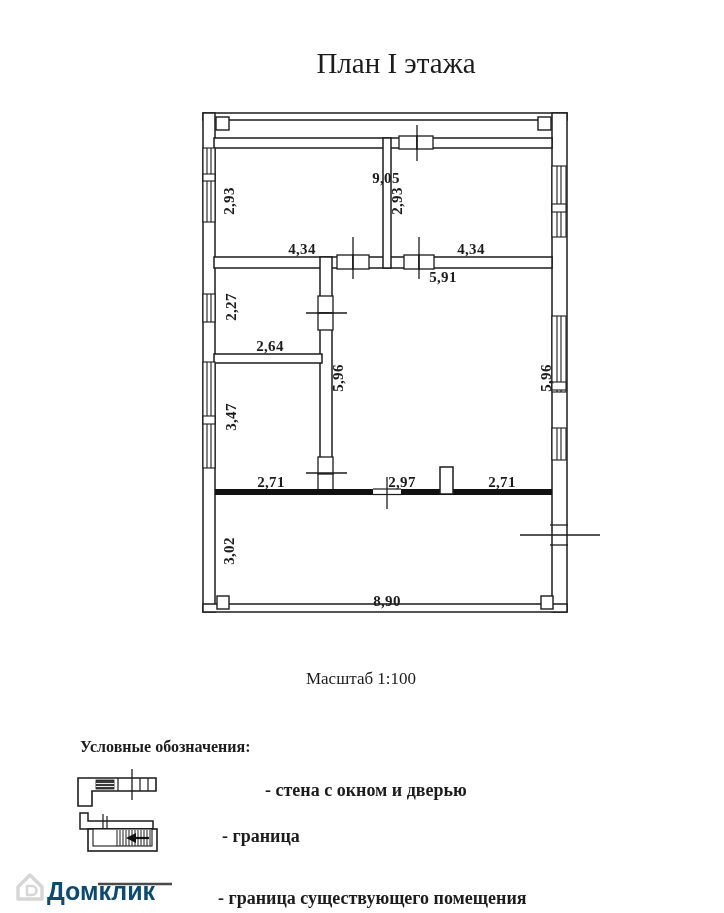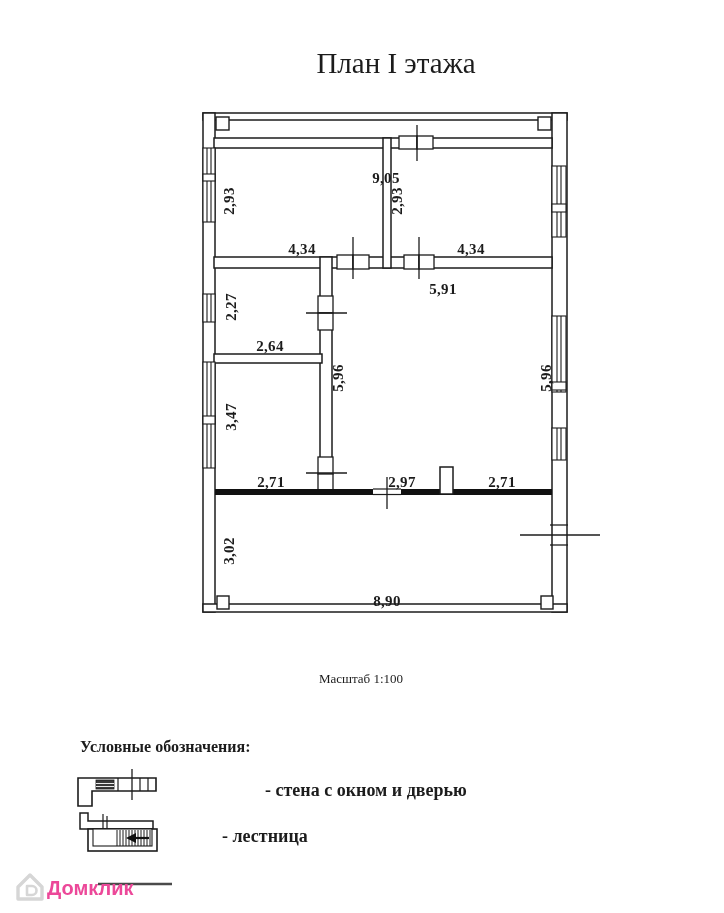--- a/index.html
+++ b/index.html
@@ -1,26 +1,26 @@
 <!DOCTYPE html>
 <html><head>
 <meta charset="utf-8">
 <style>
   html,body{margin:0;padding:0;background:#ffffff;}
   #page{position:relative;width:724px;height:910px;background:#ffffff;overflow:hidden;
         font-family:"Liberation Serif", serif;color:#1c1c1c;}
   #plan-svg{position:absolute;left:0;top:0;}
   .txt{position:absolute;white-space:nowrap;}
   .title{font-size:29px;transform:translate(-50%,-50%);}
-  .scale{font-size:13px;transform:translate(-50%,-50%);}
+  .scale{font-size:17px;transform:translate(-50%,-50%);}
   .dim{font-size:15px;font-weight:bold;transform:translate(-50%,-50%);letter-spacing:.3px;}
   .dim-v{font-size:15px;font-weight:bold;transform:translate(-50%,-50%) rotate(-90deg);letter-spacing:.3px;}
   .legend-heading{font-size:16px;font-weight:bold;}
   .legend-label{font-size:18px;font-weight:bold;}
-  .watermark{font-family:"Liberation Sans", sans-serif;font-size:20px;font-weight:bold;color:#ec4899;}
+  .watermark{font-family:"Liberation Sans", sans-serif;font-size:25px;font-weight:bold;color:#0c4a6e;}
 </style>
 </head>
 <body>
 
 <div id="page">
 
   <svg id="plan-svg" width="724" height="913" viewBox="0 0 724 913">
 
     <g fill="#ffffff" stroke="#1c1c1c" stroke-width="1.5">
       <rect x="203" y="113" width="364" height="7"></rect>
@@ -162,32 +162,33 @@
     </g>
   </svg>
 
   <span class="txt title" style="left:396px;top:63px;">План I этажа</span>
 
   <span class="txt dim" style="left:386px;top:131px;margin-top:47px;">9,05</span>
   <span class="txt dim-v" style="left:229px;top:201px;">2,93</span>
   <span class="txt dim" style="left:302px;top:249px;">4,34</span>
   <span class="txt dim-v" style="left:397px;top:201px;">2,93</span>
   <span class="txt dim" style="left:471px;top:249px;">4,34</span>
-  <span class="txt dim" style="left:443px;top:289px;">5,91</span>
+  <span class="txt dim" style="left:443px;top:277px;">5,91</span>
   <span class="txt dim-v" style="left:231px;top:307px;">2,27</span>
   <span class="txt dim" style="left:270px;top:346px;font-family:Liberation Serif, serif;">2,64</span>
   <span class="txt dim-v" style="left:338px;top:378px;">5,96</span>
   <span class="txt dim-v" style="left:546px;top:378px;">5,96</span>
   <span class="txt dim-v" style="left:231px;top:417px;">3,47</span>
   <span class="txt dim" style="left:271px;top:482px;">2,71</span>
   <span class="txt dim" style="left:402px;top:482px;">2,97</span>
   <span class="txt dim" style="left:502px;top:482px;">2,71</span>
   <span class="txt dim-v" style="left:229px;top:551px;">3,02</span>
   <span class="txt dim" style="left:387px;top:601px;">8,90</span>
 
   <span class="txt scale" style="left:361px;top:679px;">Масштаб 1:100</span>
 
   <span class="txt legend-heading" style="left:80px;top:738px;">Условные обозначения:</span>
   <span class="txt legend-label" style="left:222px;top:780px;margin-left:43px;">- стена с окном и дверью</span>
-  <span class="txt legend-label" style="left:222px;top:826px;">- лестница</span>
+  <span class="txt legend-label" style="left:222px;top:826px;">- граница</span>
+  <span class="txt legend-label" style="left:218px;top:888px;">- граница существующего помещения</span>
 
   <span class="txt watermark" style="left:47px;top:877px;">Домклик</span>
 </div>
 
 </body></html>

